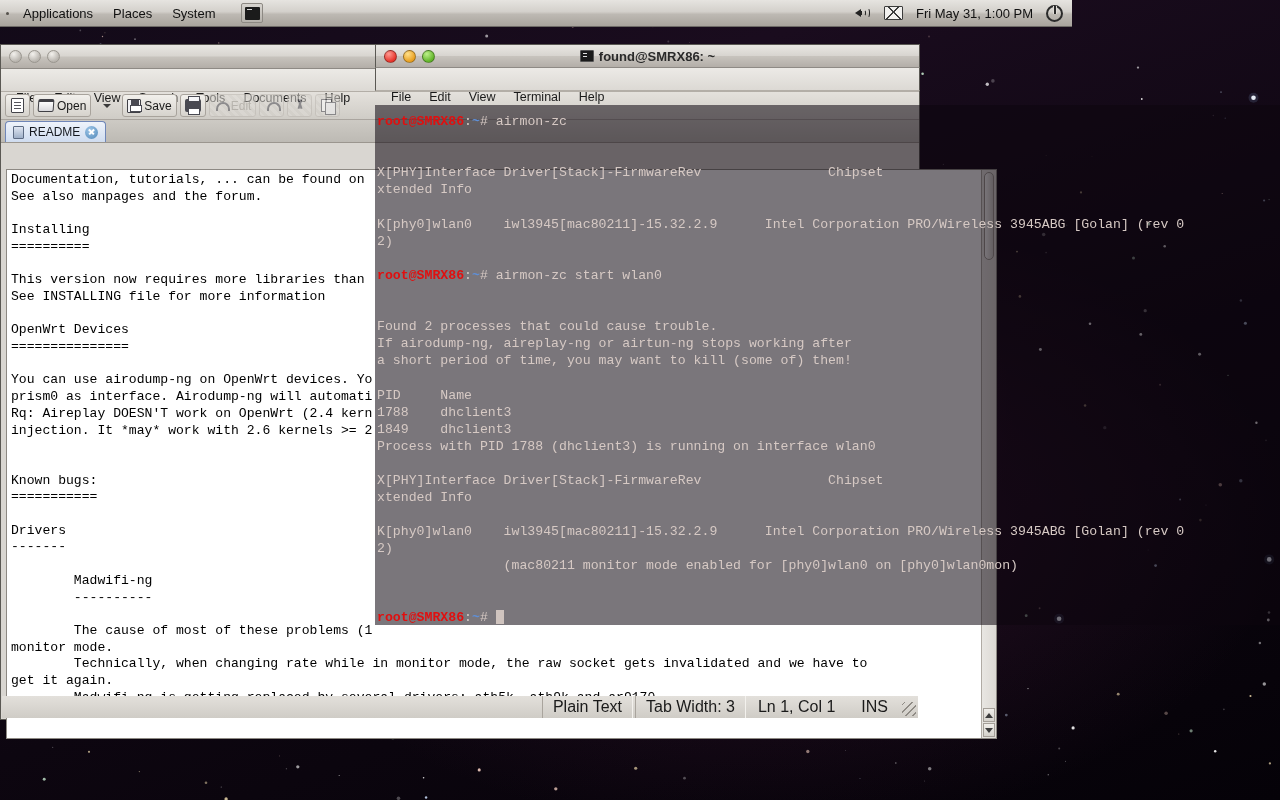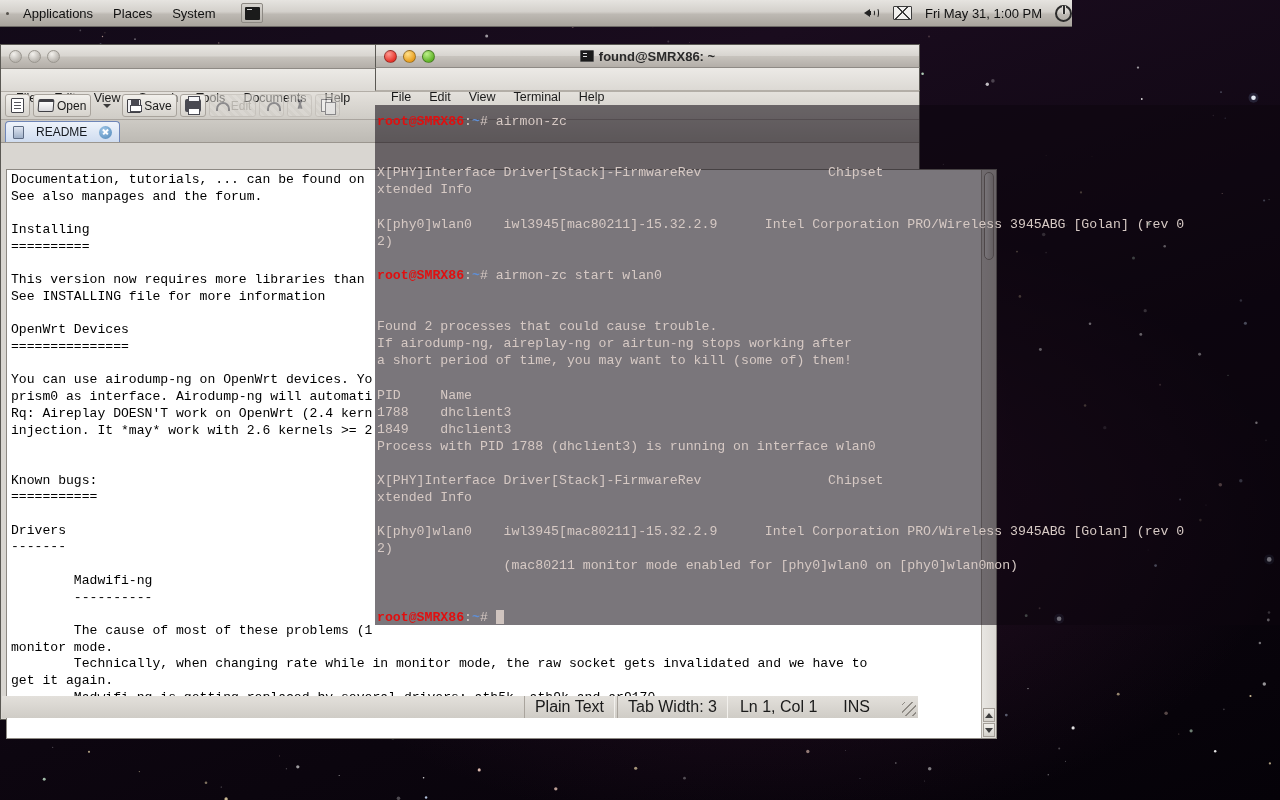--- a/index.html
+++ b/index.html
@@ -26,21 +26,21 @@
   #panel{
     position:absolute; left:0; top:0; width:1072px; height:27px;
     background:linear-gradient(180deg,#e6e4e0 0%, #d3d0cb 45%, #bdb9b3 55%, #a9a49d 100%);
     border-bottom:1px solid #6d6a66;
     display:flex; align-items:center;
     font-size:13px; color:#111; z-index:50;
   }
   .panel-menu{padding:3px 9px; margin:0 1px; border-radius:3px; cursor:default; white-space:nowrap;}
   .panel-left{display:flex; align-items:center; padding-left:6px;}
   .panel-dot{width:3px;height:3px;background:#55514c;border-radius:50%;margin-right:4px;}
-  .panel-right{margin-left:auto; display:flex; align-items:center; gap:13px; }
+  .panel-right{margin-left:auto; display:flex; align-items:center; gap:13px; padding-right:9px;}
   .launcher{
     width:22px;height:20px;margin-left:16px;
     background:linear-gradient(180deg,#d7d4cf,#b6b2ac);
     border:1px solid #8d8983; border-radius:2px;
     display:flex;align-items:center;justify-content:center;
   }
   .launcher i{display:block;width:15px;height:13px;background:#1b1b1b;border-radius:1px;position:relative;}
   .launcher i:after{content:""; position:absolute; left:2px; top:2px; width:5px;height:1px;
       background:#d8d8d8; box-shadow:0 2px 0 -0.5px #d8d8d8;}
   .clock{font-size:13px;color:#111;white-space:nowrap;}
@@ -118,21 +118,21 @@
      border:2px solid #4d4d55;border-bottom:none;border-radius:9px 9px 0 0;}
   .gl-cut{width:14px;height:14px;position:relative;}
   .gl-cut:before,.gl-cut:after{content:"";position:absolute;left:6px;top:0;width:2px;height:10px;background:#4d4d55;}
   .gl-cut:before{transform:rotate(18deg);} .gl-cut:after{transform:rotate(-18deg);}
   .gl-copy{width:14px;height:14px;position:relative;}
   .gl-copy:before{content:"";position:absolute;left:0;top:0;width:9px;height:11px;background:#fff;border:1.3px solid #4d4d55;}
   .gl-copy:after{content:"";position:absolute;left:4px;top:3px;width:9px;height:11px;background:#f0f0f2;border:1.3px solid #4d4d55;}
 
   #gedit-tabs{height:23px; display:flex; align-items:flex-end; padding-left:4px;
      background:linear-gradient(180deg,#cdcac4,#bdbab4); border-bottom:1px solid #9b968f;}
-  .tab{height:21px;display:flex;align-items:center;gap:12px;padding:4px 7px;
+  .tab{height:21px;display:flex;align-items:center;gap:5px;padding:4px 7px;
      border:1px solid #6f86b8; border-bottom:none; border-radius:4px 4px 0 0;
      background:linear-gradient(180deg,#eef3fb,#cfdcef); font-size:12px; color:#15191f;}
   .tab .tabdoc{width:11px;height:13px;background:linear-gradient(180deg,#dfe6f2,#9fb0c8);
      border:1px solid #5d6b83;border-radius:1px;}
   .tab .closex{width:13px;height:13px;border-radius:50%;
      background:radial-gradient(circle at 38% 32%,#9fc6e8,#4f87b8);position:relative;}
   .tab .closex:before,.tab .closex:after{content:"";position:absolute;left:3px;top:5.5px;width:7px;height:1.6px;background:#fff;}
   .tab .closex:before{transform:rotate(45deg);} .tab .closex:after{transform:rotate(-45deg);}
 
   #gedit-view{position:absolute; left:5px; top:124px; width:991px; height:570px;
@@ -691,21 +691,21 @@
           <i></i>
         </div>
     </div>
   </div>
 
   <div id="gedit-status">
     <div style="flex:1 1 auto"></div>
     <div class="st-cell">Plain Text</div>
     <div class="st-cell">Tab Width: 3</div>
     <div style="padding:2px 16px 2px 10px">Ln 1, Col 1</div>
-    <div style="padding:2px 48px 2px 10px">INS</div>
+    <div style="padding:2px 30px 2px 10px">INS</div>
     <div class="grip"></div>
   </div>
 </div>
 
 <div id="term-surface"></div>
 
 <div class="window" id="term">
   <div class="titlebar">
     <div class="ttl-buttons">
       <div class="tb close"></div>

